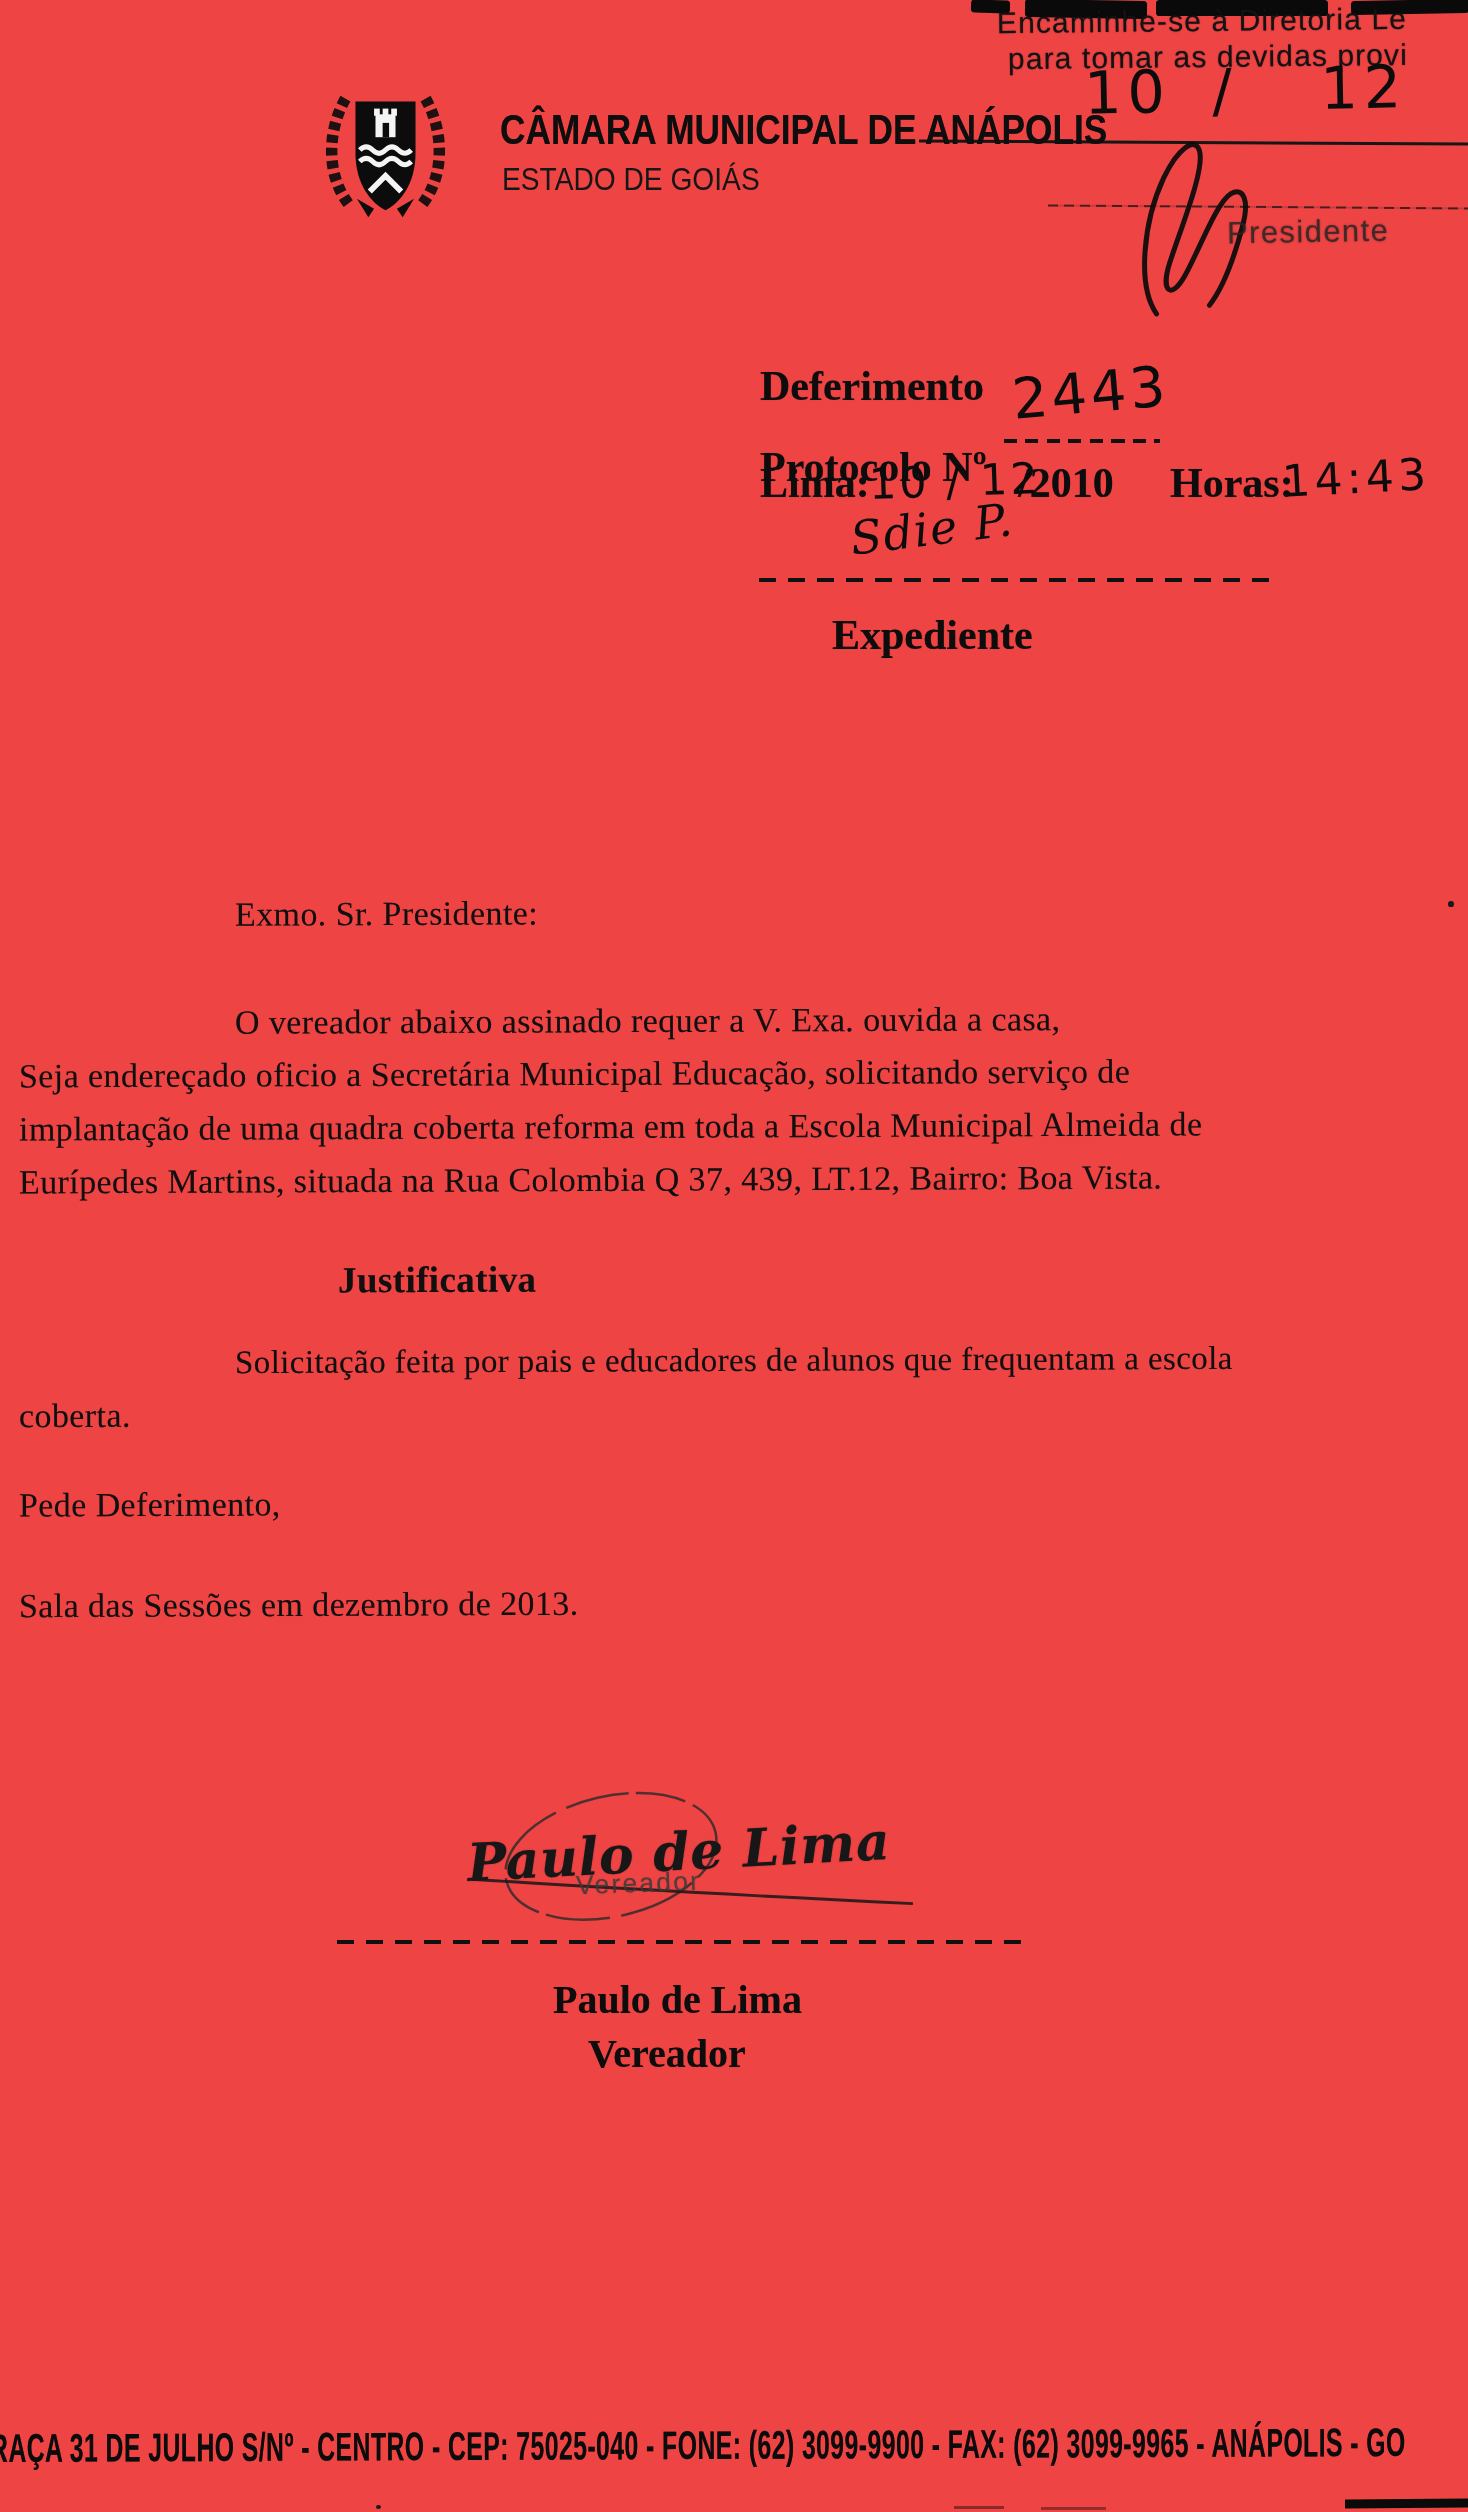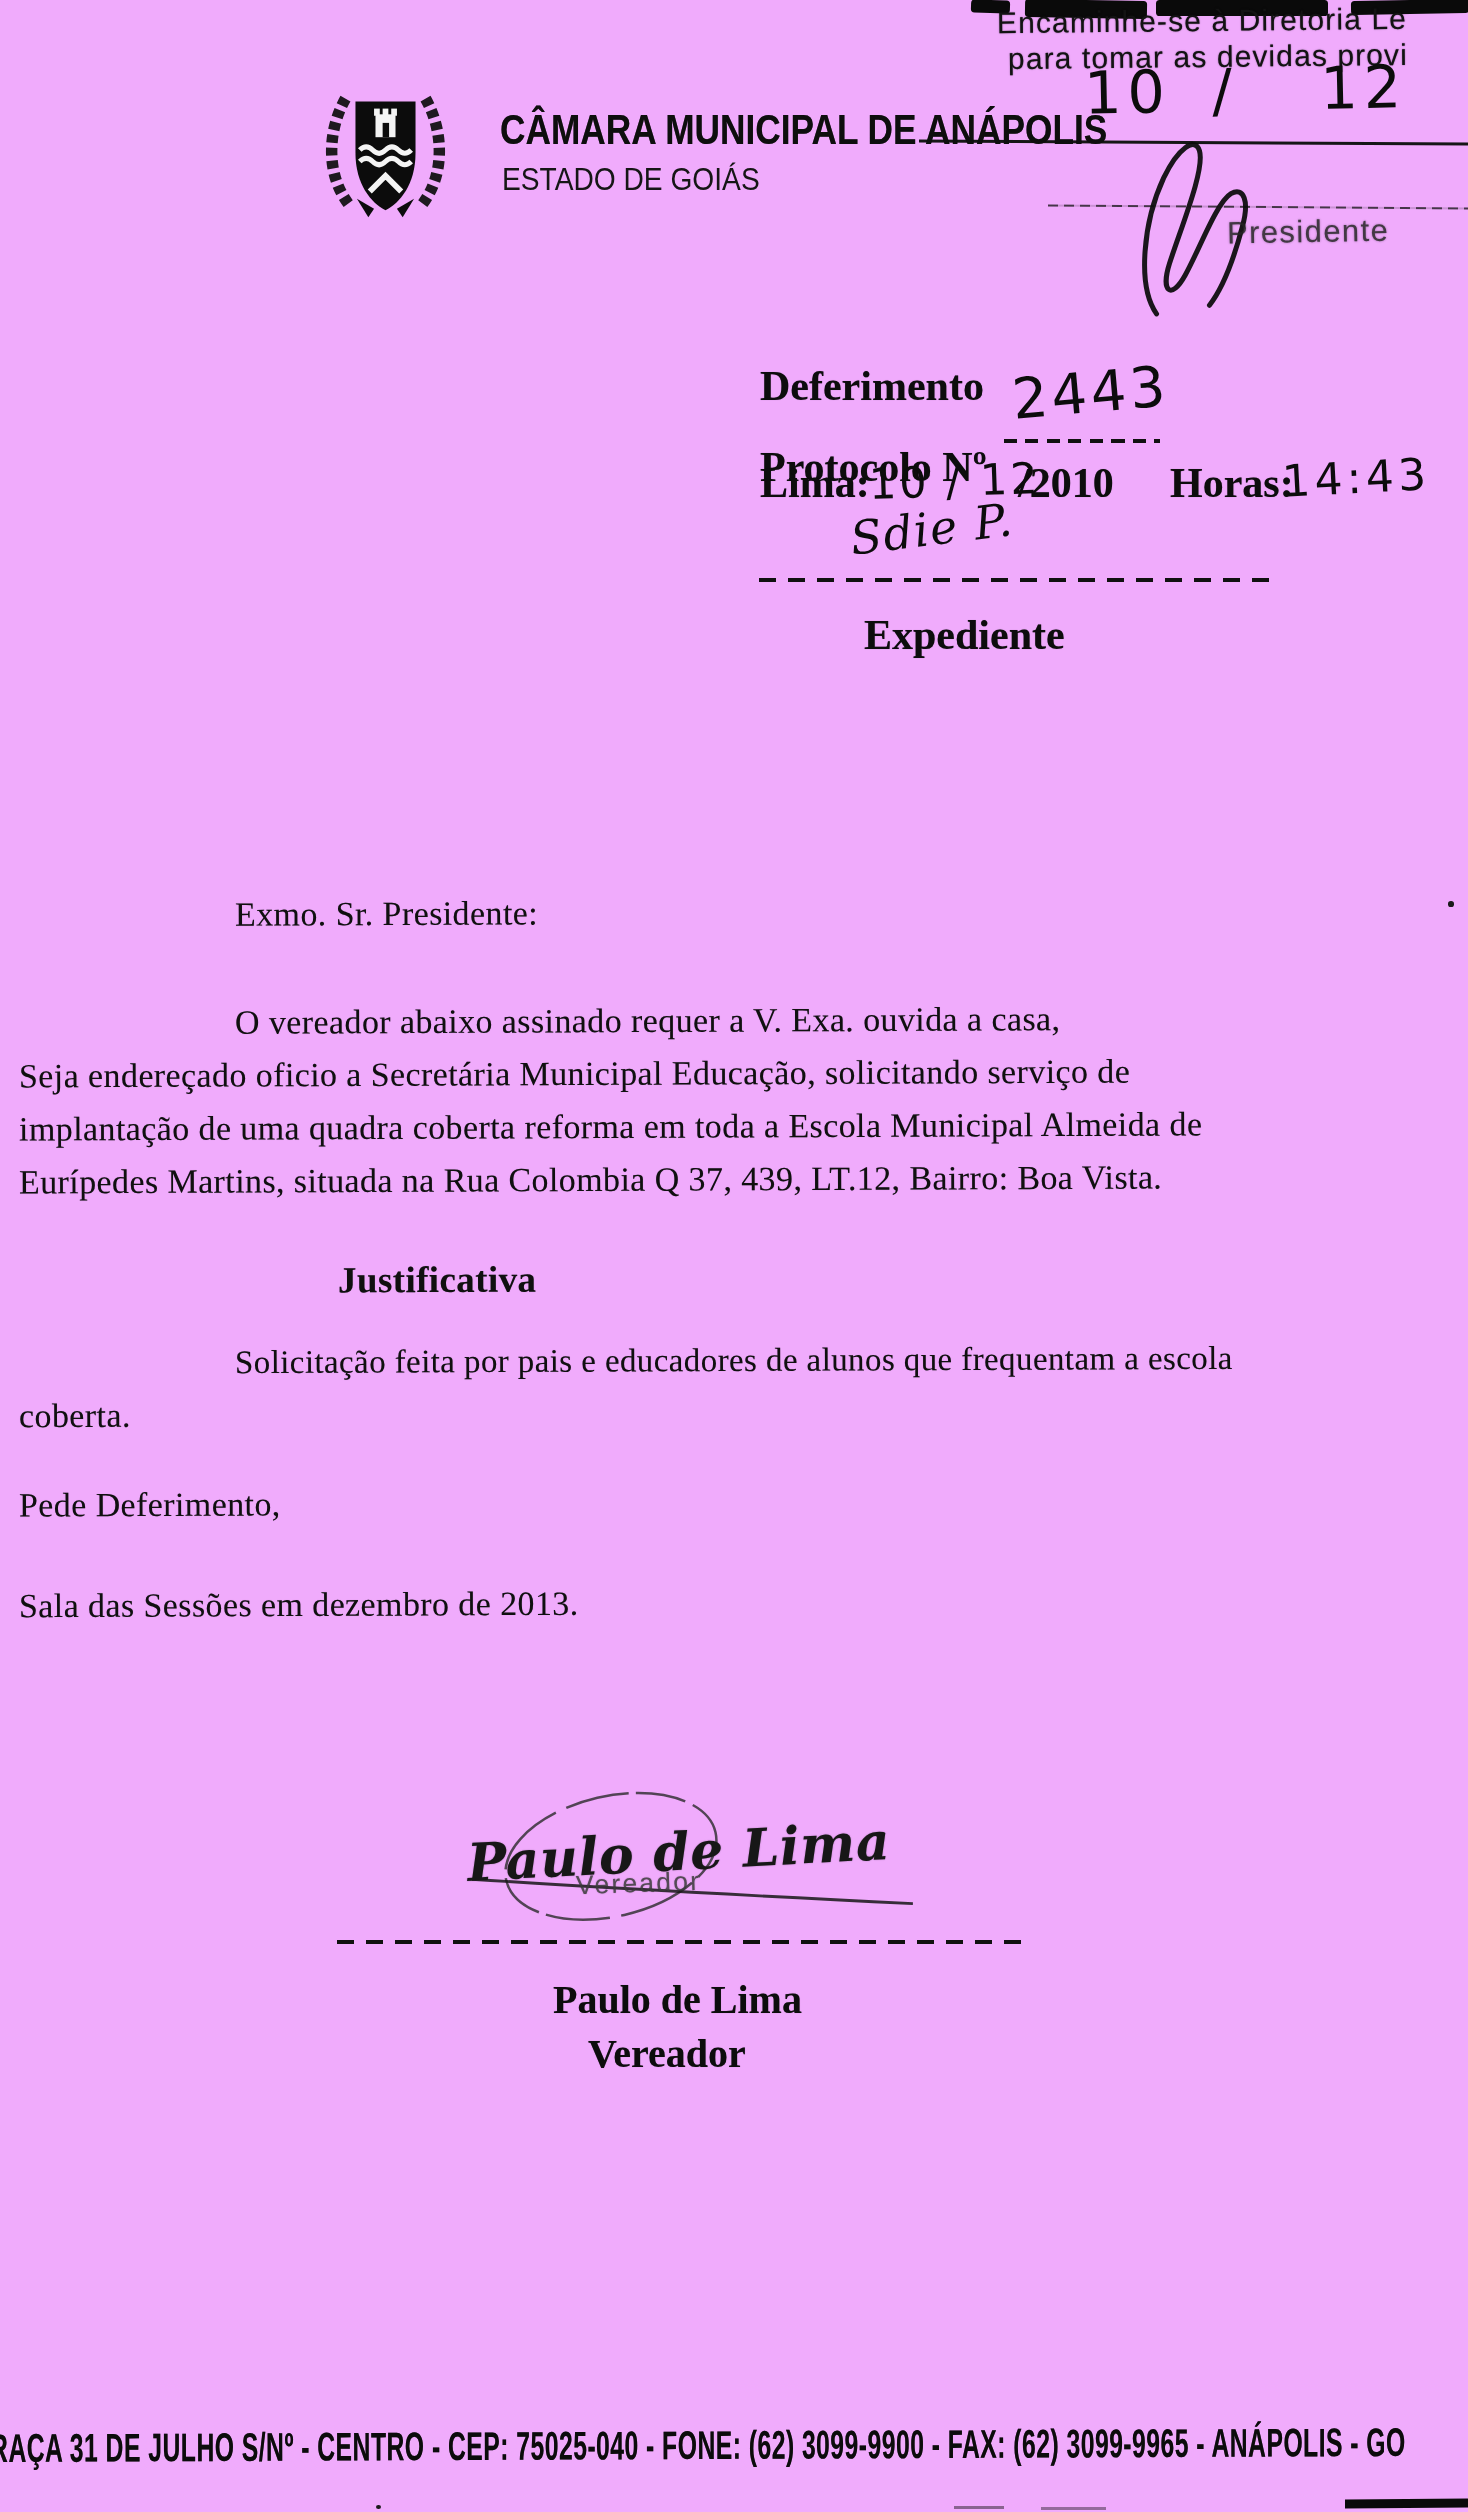--- a/index.html
+++ b/index.html
@@ -1,19 +1,19 @@
 <!DOCTYPE html>
 <html style="font-size:11.5px"><head>
 <meta charset="utf-8">
 <style>
   html,body{margin:0;padding:0;background:#e8e8e8;}
   .page{
     position:relative;
     width:1468px;height:2512px;
-    background:#f0abfc;
+    background:#ef4444;
     overflow:hidden;
     font-family:"Liberation Serif", serif;
     color:#101010;
   }
   .abs{position:absolute;white-space:nowrap;}
 
   
   .smudge{position:absolute;background:#0a0a0a;border-radius:3.6px;}
   .speck{position:absolute;background:#1a1a1a;border-radius:50%;}
   .bar{position:absolute;background:#0a0a0a;}
@@ -146,21 +146,21 @@
   <div class="abs hw hw-proto-number" style="left:1012px;top:360px;">2443</div>
 
   <div class="abs proto-bold" style="left:760px;top:459px;">Lima:</div>
   <div class="abs hw hw-data" style="left:869px;top:456px;">10 / 12</div>
   <div class="abs proto-bold" style="left:1018px;top:459px;">/2010</div>
   <div class="abs proto-bold" style="left:1170px;top:459px;text-align:center;">Horas:</div>
   <div class="abs hw hw-horas" style="left:1282px;top:452px;">14:43</div>
 
   <div class="abs hw hw-clerk" style="left:850px;top:502px;">Sdie P.</div>
   <div class="dash-line" style="left:759px;top:578px;width:516px;"></div>
-  <div class="abs proto-bold" style="left:864px;top:611px;">Expediente</div>
+  <div class="abs proto-bold" style="left:832px;top:611px;">Expediente</div>
 
   <div class="abs body-text" style="left:235px;top:895px;">Exmo. Sr. Presidente:</div>
 
   <div class="abs body-text" style="left:235px;top:1002px;">O vereador abaixo assinado requer a V. Exa. ouvida a casa,</div>
   <div class="abs body-text" style="left:18.6px;top:1055px;">Seja endereçado oficio a Secretária Municipal Educação, solicitando serviço de</div>
   <div class="abs body-text" style="left:18.6px;top:1108px;">implantação de uma quadra coberta reforma em toda a Escola Municipal Almeida de</div>
   <div class="abs body-text" style="left:18.6px;top:1161px;">Eurípedes Martins, situada na Rua Colombia Q 37, 439, LT.12, Bairro: Boa Vista.</div>
 
   <div class="abs body-text body-bold" style="left:338px;top:1242px;font-size:37px;margin-top:16px;">Justificativa</div>
   <div class="abs body-text" style="left:235px;top:1342px;font-size:33px;">Solicitação feita por pais e educadores de alunos que frequentam a escola</div>

